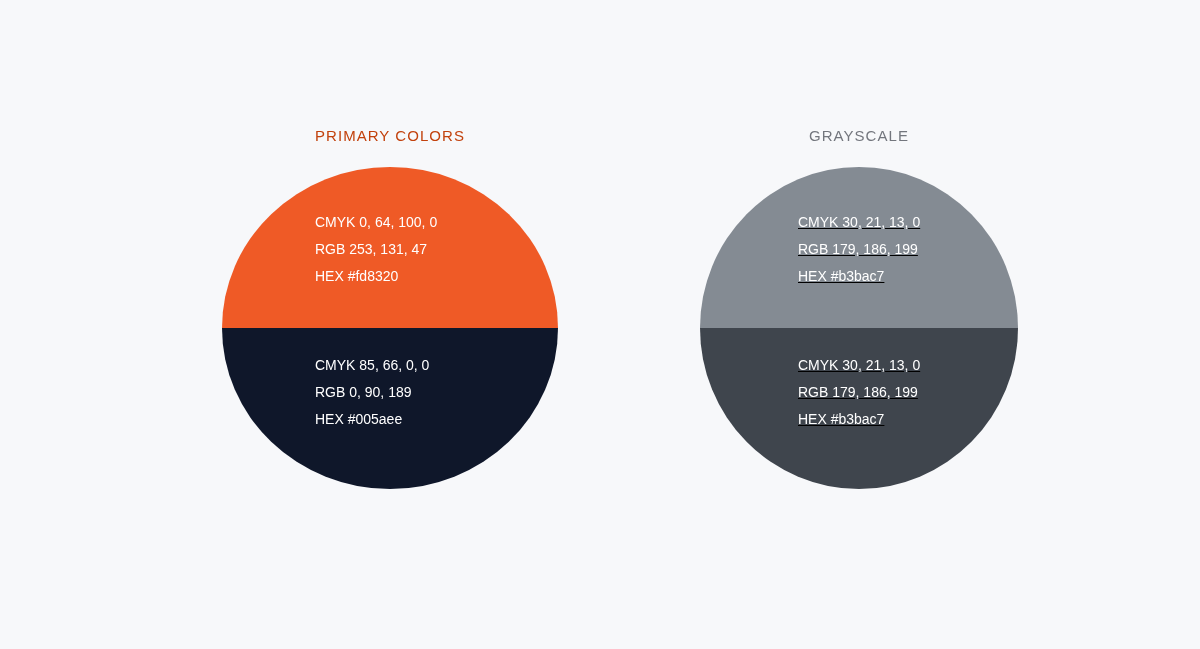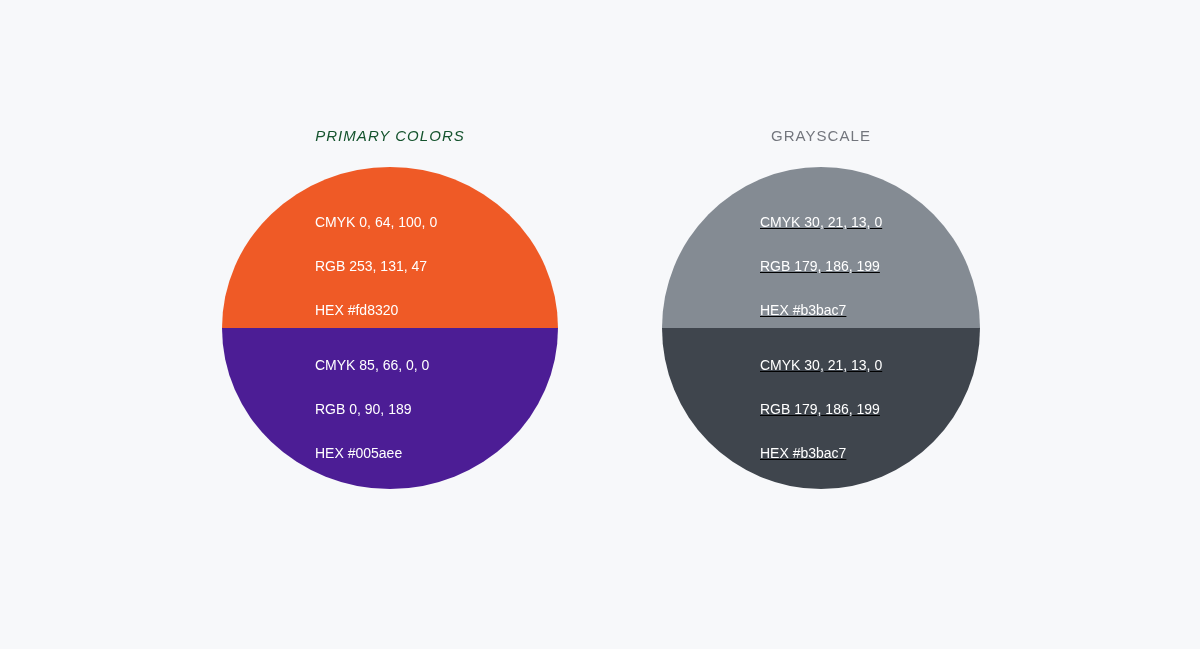--- a/index.html
+++ b/index.html
@@ -25,21 +25,21 @@
     top: 0;
     height: 100%;
   }
 
   .palette-group.primary {
     left: 222px;
     width: 336px;
   }
 
   .palette-group.grayscale {
-    left: 662px;
+    left: 700px;
     width: 318px;
   }
 
   .group-heading {
     position: absolute;
     top: 115px;
     left: 0;
     width: 100%;
     text-align: center;
     font-size: 15px;
@@ -74,21 +74,21 @@
     position: relative;
     flex: 1 1 50%;
     box-sizing: border-box;
   }
 
   .swatch-specs {
     position: absolute;
     left: 93px;
     display: flex;
     flex-direction: column;
-    gap: 28px;
+    gap: 11px;
     justify-content: space-between;
   }
 
   .palette-group.grayscale .swatch-specs {
     left: 98px;
     text-decoration: underline;
   }
 
   .swatch-half.upper .swatch-specs {
     top: 47px;
@@ -104,33 +104,33 @@
     color: #ffffff;
     white-space: nowrap;
   }
 </style>
 </head>
 <body style="background: rgb(247, 248, 250);">
 
 <div class="board">
 
   <section class="palette-group primary">
-    <h2 class="group-heading" style="color: #14532d; font-style: italic;">PRIMARY COLORS</h2>
+    <h2 class="group-heading" style="color: #c2410c;">PRIMARY COLORS</h2>
 
     <div class="color-wheel">
 
       <div class="swatch-half upper" style="background: rgb(239, 90, 38);">
         <div class="swatch-specs">
           <span class="spec-line">CMYK 0, 64, 100, 0</span>
           <span class="spec-line">RGB 253, 131, 47</span>
           <span class="spec-line">HEX #fd8320</span>
         </div>
       </div>
 
-      <div class="swatch-half lower" style="background: #4c1d95;">
+      <div class="swatch-half lower" style="background: #0f172a;">
         <div class="swatch-specs">
           <span class="spec-line">CMYK 85, 66, 0, 0</span>
           <span class="spec-line">RGB 0, 90, 189</span>
           <span class="spec-line">HEX #005aee</span>
         </div>
       </div>
 
     </div>
   </section>
 

